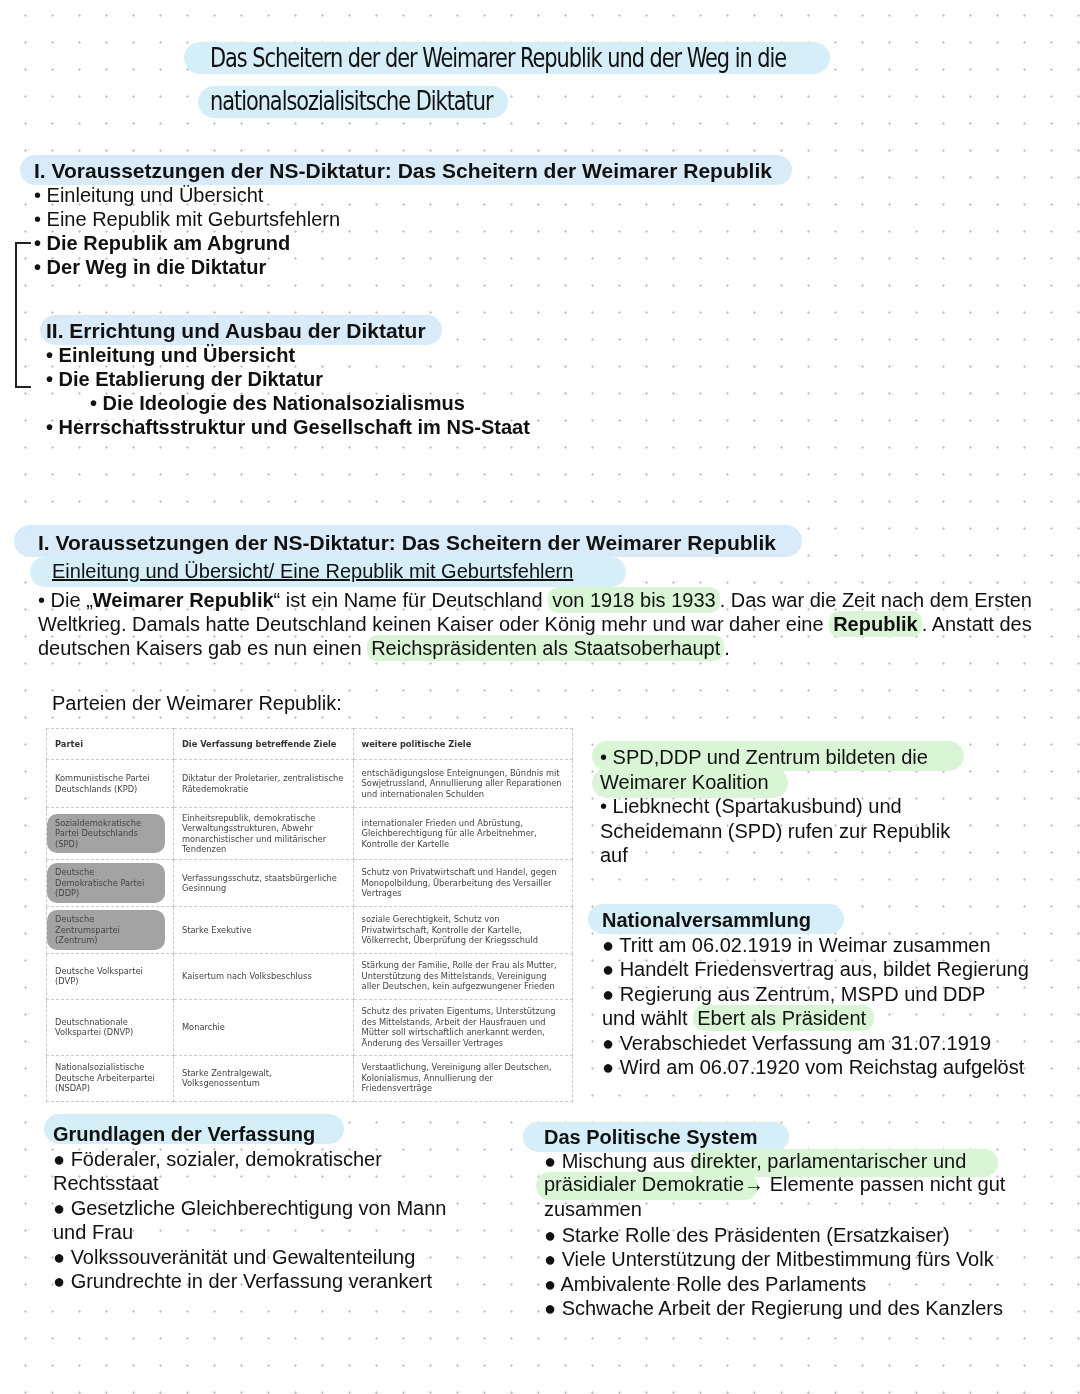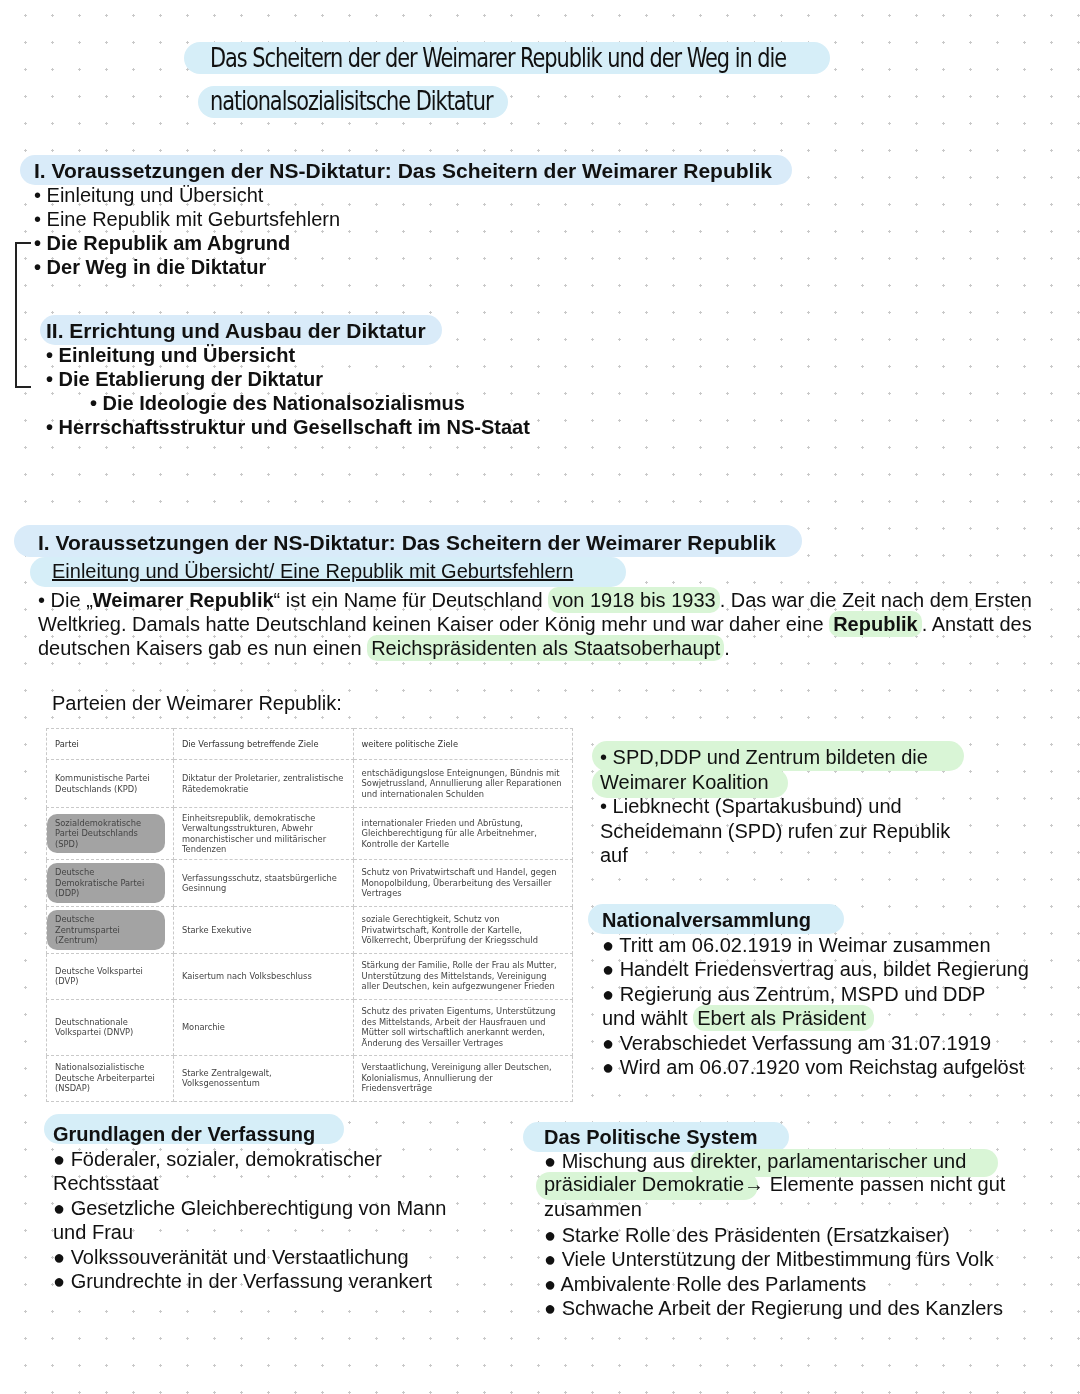--- a/index.html
+++ b/index.html
@@ -17,21 +17,21 @@
   .hl-green{background:#d9f5d6;border-radius:12px;}
   
   .title-line{font-family:"DejaVu Sans",sans-serif;font-size:27px;color:#111;font-stretch:condensed;letter-spacing:-1.2px;transform:scaleX(0.86);transform-origin:left center;white-space:nowrap;}
   .h1{font-weight:bold;font-size:21px;white-space:nowrap;}
   .li{font-size:20px;white-space:nowrap;line-height:24px;}
   .li.b{font-weight:bold;}
   .para{font-size:20px;line-height:24px;}
   
   table.parties{border-collapse:collapse;font-family:"DejaVu Sans",sans-serif;font-size:8.3px;color:#444;background:#fff;}
   table.parties td,table.parties th{border:1px dashed #c9c9c9;padding:3px 8px;vertical-align:middle;text-align:left;line-height:10.5px;}
-  table.parties th{font-weight:normal;color:#333;height:24px;}
+  table.parties th{font-weight:bold;color:#333;height:24px;}
   .pill{display:inline-block;background:#a3a3a3;border-radius:10px;padding:4px 8px;margin-left:-8px;}
   .box-text{font-size:20px;line-height:24.5px;}
   .sub-h{font-weight:bold;font-size:20px;}
 </style>
 </head>
 <body>
 
 <div class="abs hl-blue" style="left:184px;top:42px;width:646px;height:32px;border-radius:16px;"></div>
 <div class="abs hl-blue" style="left:198px;top:86px;width:310px;height:32px;border-radius:16px;"></div>
 <div class="abs title-line" style="left:210px;top:42px;">Das Scheitern der der Weimarer Republik und der Weg in die</div>
@@ -135,21 +135,21 @@
   <div>● Wird am 06.07.1920 vom Reichstag aufgelöst</div>
 </div>
 
 <div class="abs hl-blue" style="left:44px;top:1114px;width:300px;height:30px;border-radius:15px;"></div>
 <div class="abs box-text" style="left:53px;top:1122px;white-space:nowrap;">
   <div class="sub-h">Grundlagen der Verfassung</div>
   <div>● Föderaler, sozialer, demokratischer</div>
   <div>Rechtsstaat</div>
   <div>● Gesetzliche Gleichberechtigung von Mann</div>
   <div>und Frau</div>
-  <div>● Volkssouveränität und Verstaatlichung</div>
+  <div>● Volkssouveränität und Gewaltenteilung</div>
   <div>● Grundrechte in der Verfassung verankert</div>
 </div>
 
 <div class="abs hl-blue" style="left:523px;top:1122px;width:266px;height:30px;border-radius:15px;"></div>
 <div class="abs hl-green" style="left:690px;top:1149px;width:308px;height:28px;border-radius:14px;"></div>
 <div class="abs hl-green" style="left:536px;top:1172px;width:222px;height:28px;border-radius:14px;"></div>
 <div class="abs box-text" style="left:544px;top:1125px;white-space:nowrap;">
   <div class="sub-h">Das Politische System</div>
   <div style="line-height:23px;"><span>● Mischung aus </span><span>direkter, parlamentarischer und</span></div>
   <div style="line-height:23px;"><span>präsidialer Demokratie</span><span>→ Elemente passen nicht gut</span></div>

